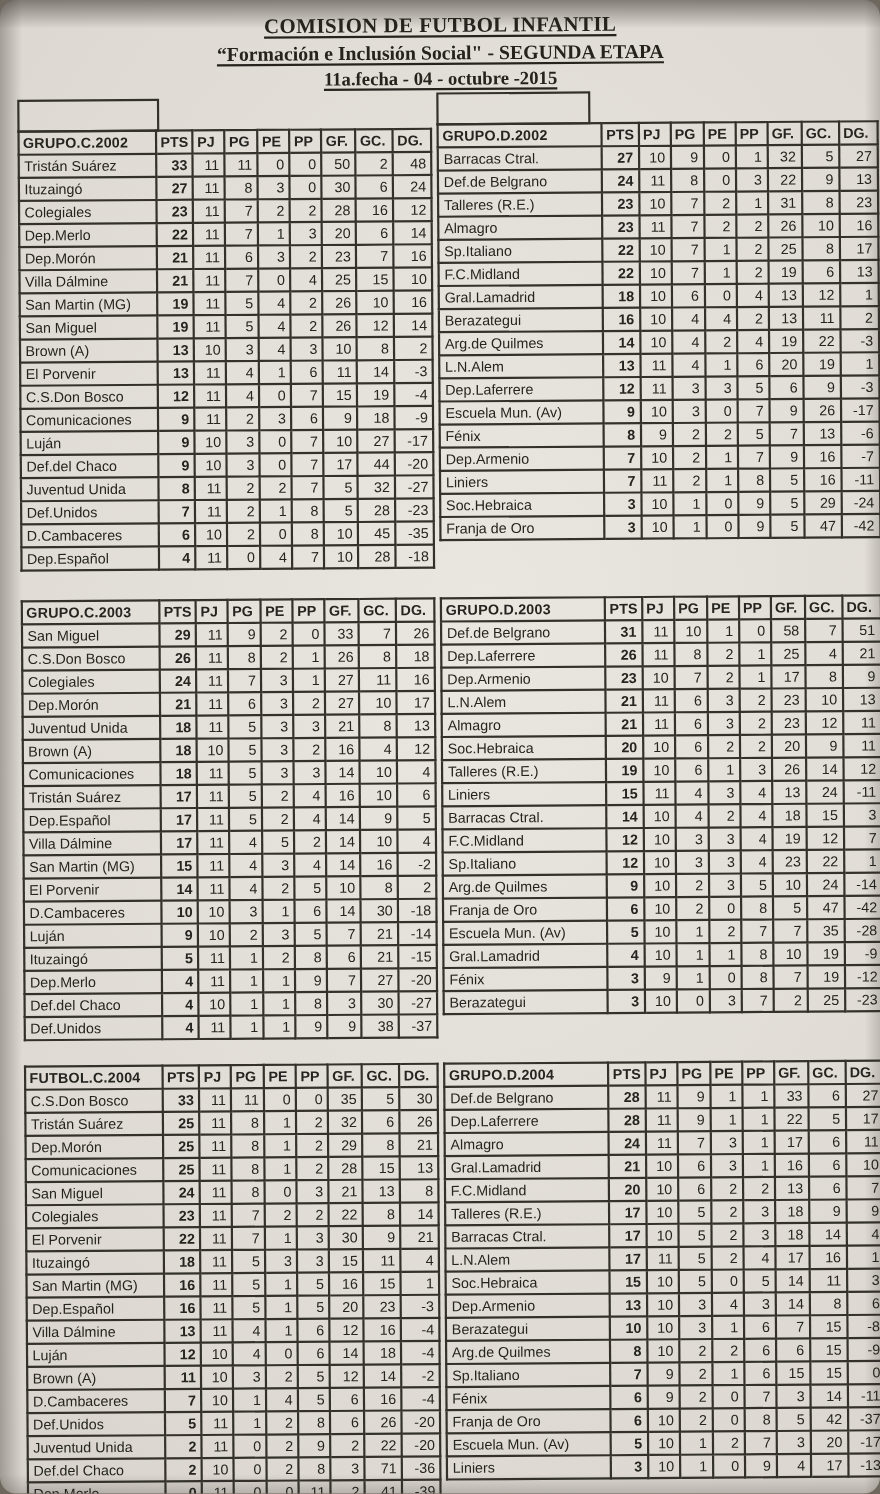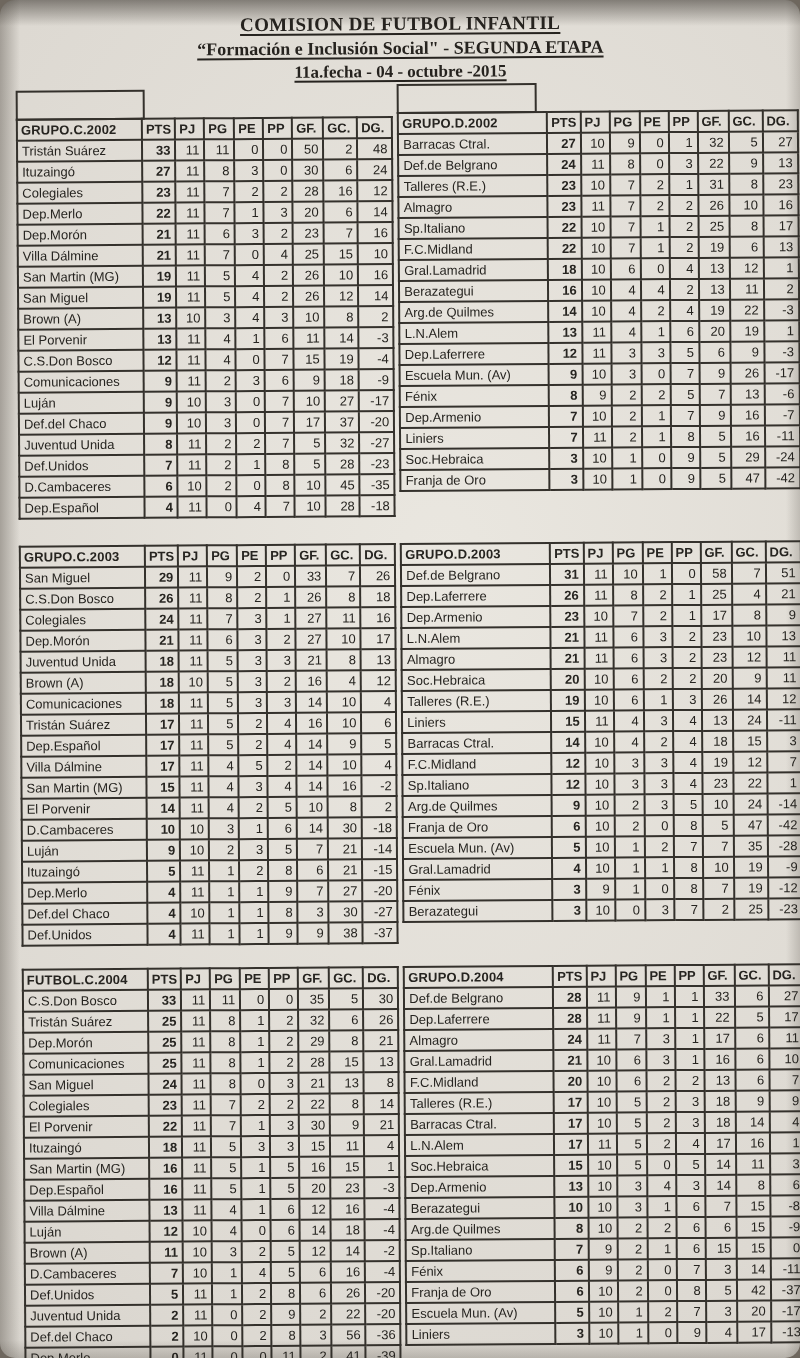--- a/index.html
+++ b/index.html
@@ -224,21 +224,21 @@
                   <td class="num">-17</td>
                 </tr>
                 <tr>
                   <td class="team">Def.del Chaco</td>
                   <td class="num pts">9</td>
                   <td class="num">10</td>
                   <td class="num">3</td>
                   <td class="num">0</td>
                   <td class="num">7</td>
                   <td class="num">17</td>
-                  <td class="num">37</td>
+                  <td class="num">44</td>
                   <td class="num">-20</td>
                 </tr>
                 <tr>
                   <td class="team">Juventud Unida</td>
                   <td class="num pts">8</td>
                   <td class="num">11</td>
                   <td class="num">2</td>
                   <td class="num">2</td>
                   <td class="num">7</td>
                   <td class="num">5</td>
@@ -1162,21 +1162,21 @@
                   <td class="num">-20</td>
                 </tr>
                 <tr>
                   <td class="team">Def.del Chaco</td>
                   <td class="num pts">2</td>
                   <td class="num">10</td>
                   <td class="num">0</td>
                   <td class="num">2</td>
                   <td class="num">8</td>
                   <td class="num">3</td>
-                  <td class="num">56</td>
+                  <td class="num">71</td>
                   <td class="num">-36</td>
                 </tr>
                 <tr>
                   <td class="team">Dep.Merlo</td>
                   <td class="num pts">0</td>
                   <td class="num">11</td>
                   <td class="num">0</td>
                   <td class="num">0</td>
                   <td class="num">11</td>
                   <td class="num">2</td>

